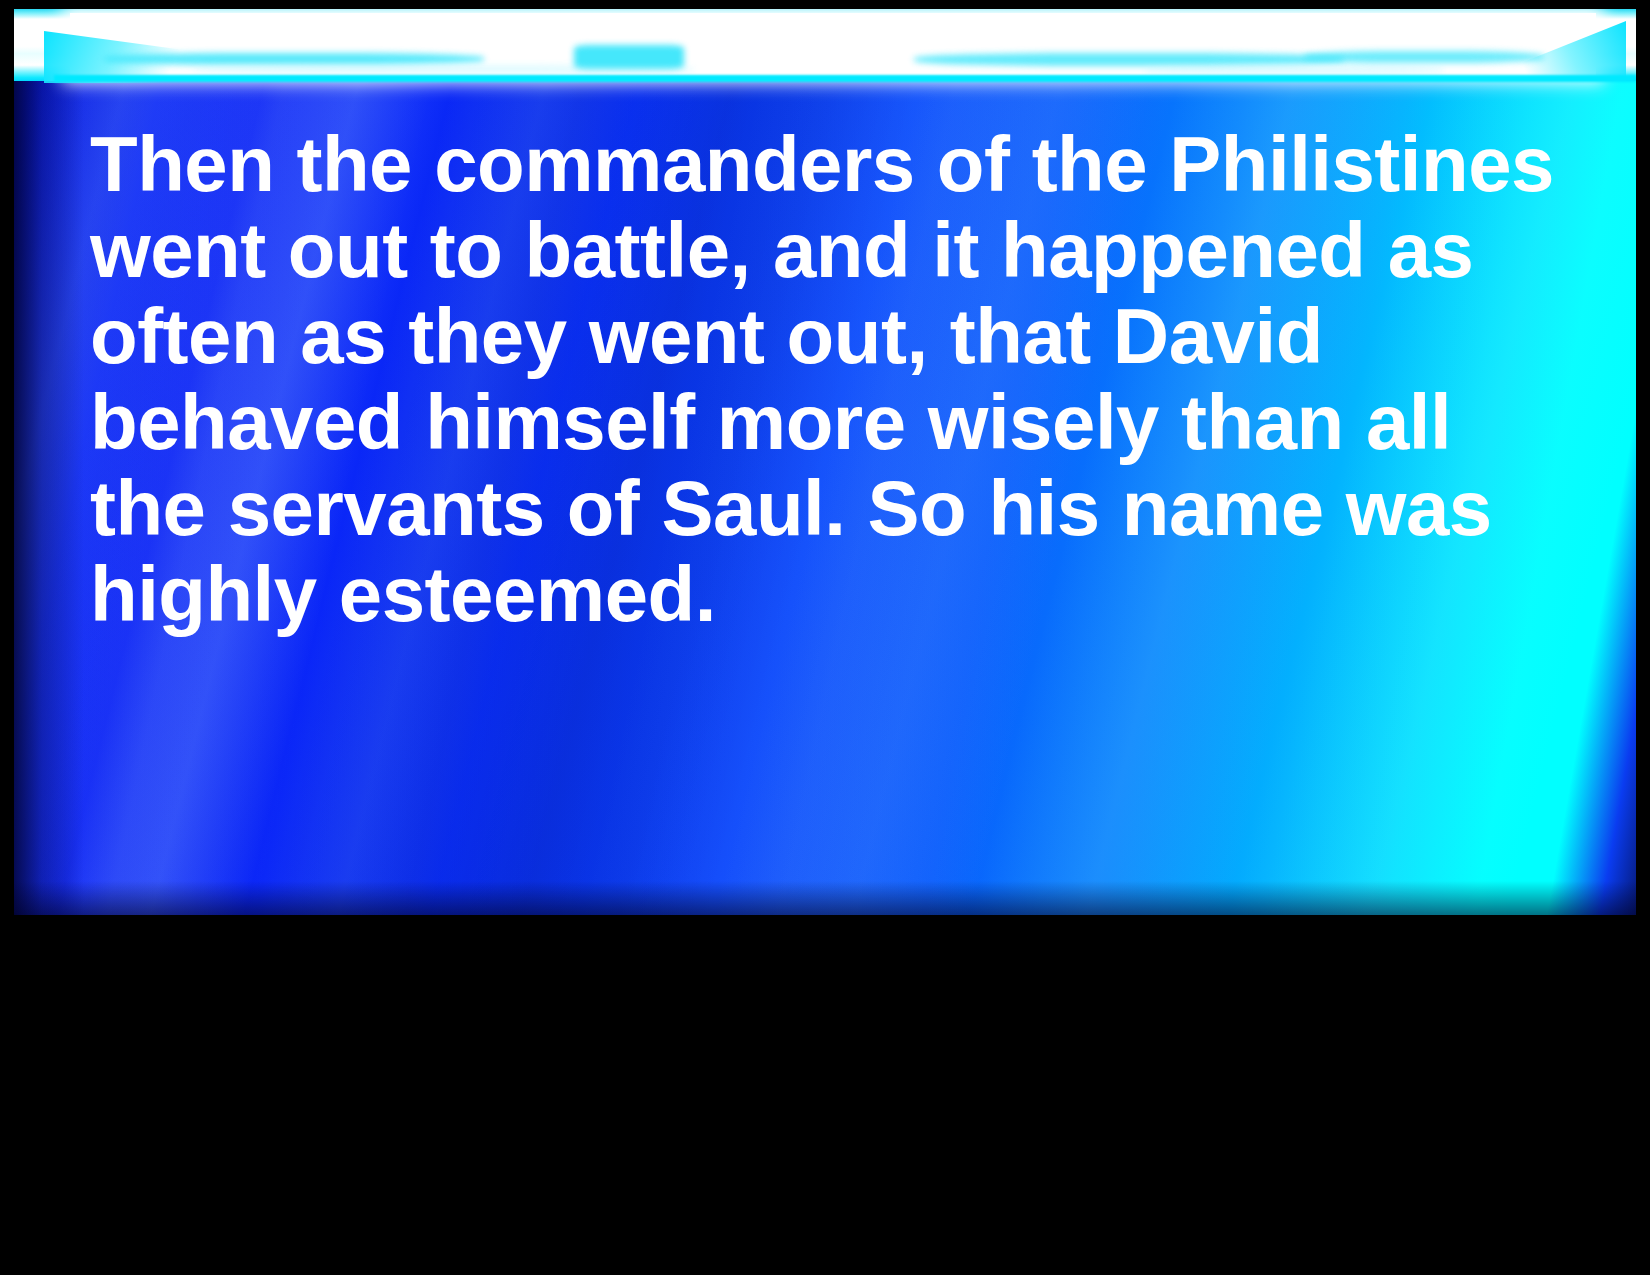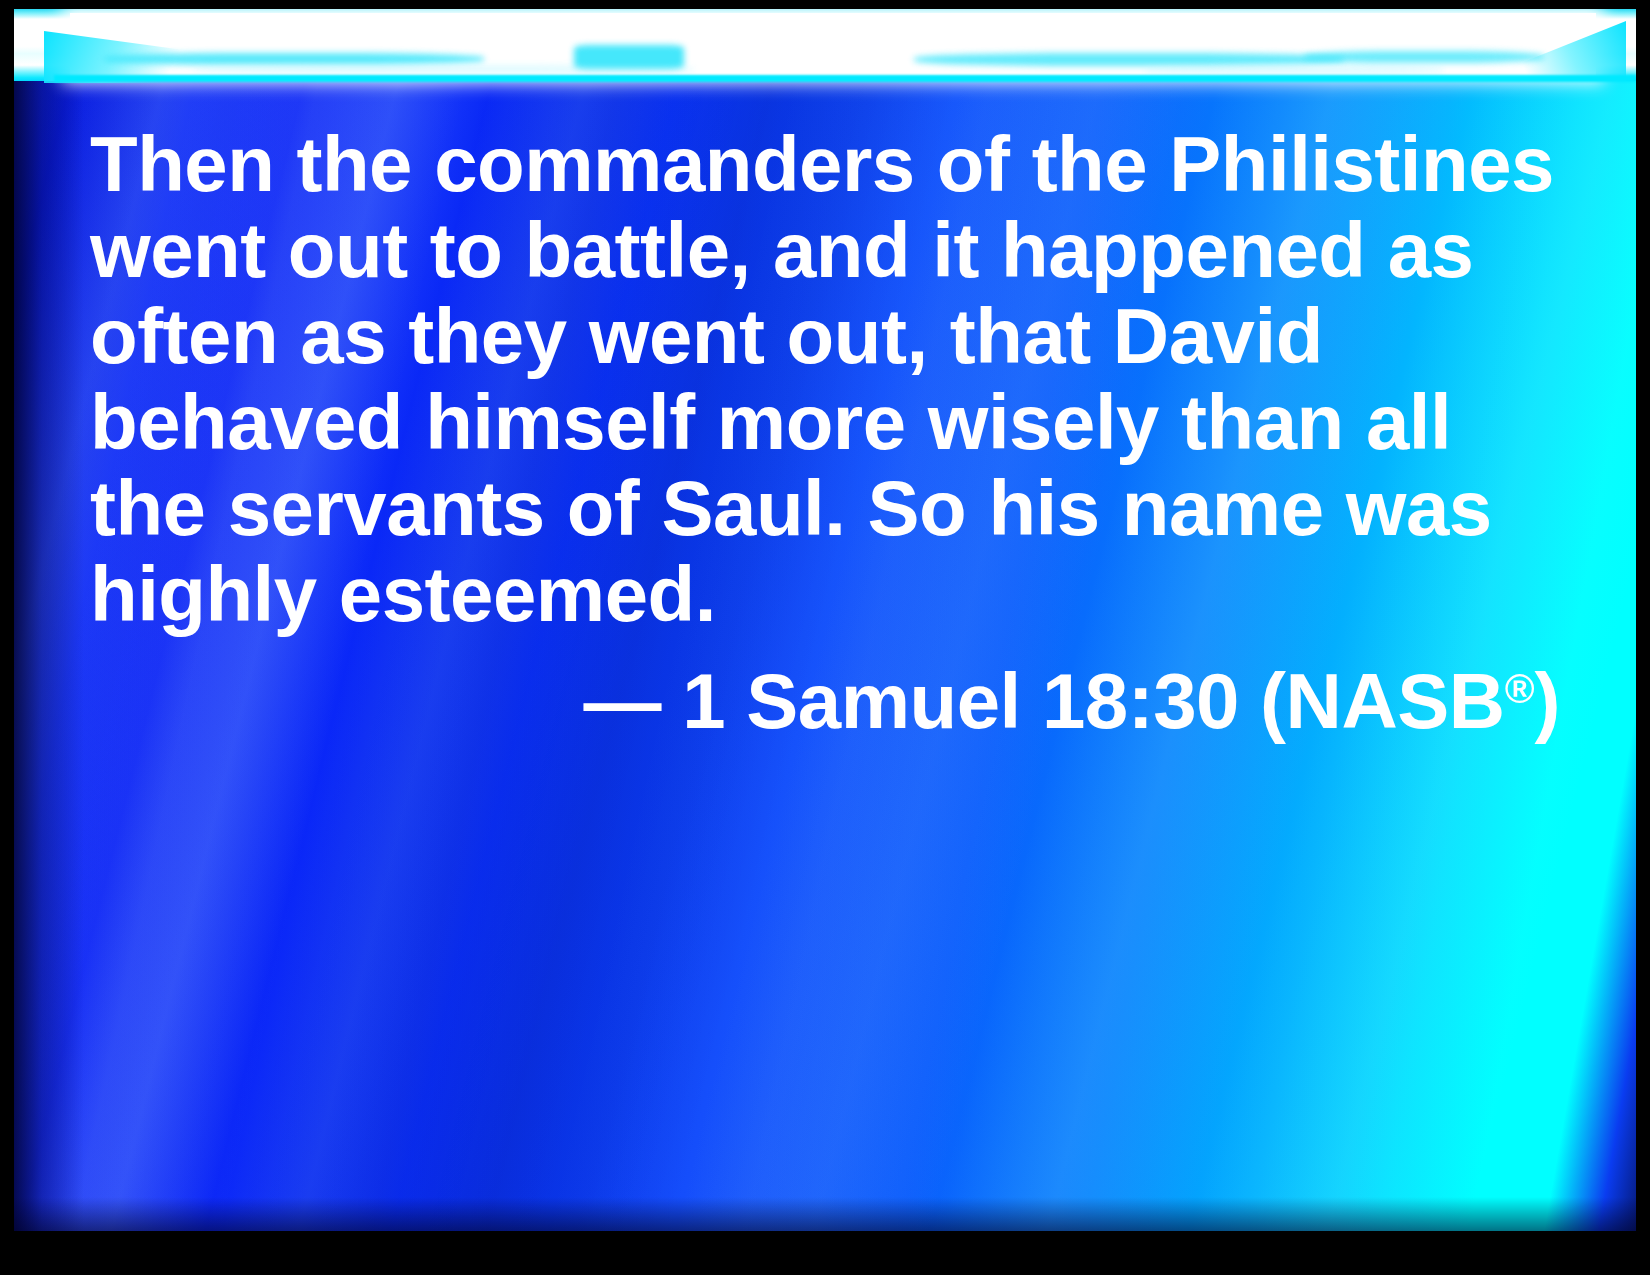--- a/index.html
+++ b/index.html
@@ -17,21 +17,21 @@
     overflow: hidden;
     font-family: "Liberation Sans", "DejaVu Sans", sans-serif;
   }
 
   
   .canvas {
     position: absolute;
     left: 14px;
     top: 9px;
     width: 1622px;
-    height: 1222px;
+    height: 906px;
     overflow: hidden;
     background: #0020f5;
     text-decoration: underline;
   }
 
   
   .bg-base {
     position: absolute;
     inset: 0;
     background: linear-gradient(
@@ -278,19 +278,16 @@
       <div class="header-streak hs3"></div>
       <div class="header-streak hs4"></div>
       <div class="header-streak hs5"></div>
       <div class="header-streak hs6"></div>
       <div class="header-underline"></div>
     </div>
 
     <div class="verse-block">
       <p class="verse-text">Then the commanders of the Philistines went out to battle, and it happened as often as they went out, that David behaved himself more wisely than all the servants of Saul. So his name was highly esteemed.</p>
 
-      <p class="attribution">
-        <span>— 1 Samuel 18:30 (NASB</span><span class="reg">®</span><span>)</span>
-      </p>
     </div>
 
   </div>
 </div>
 
 </body></html>

